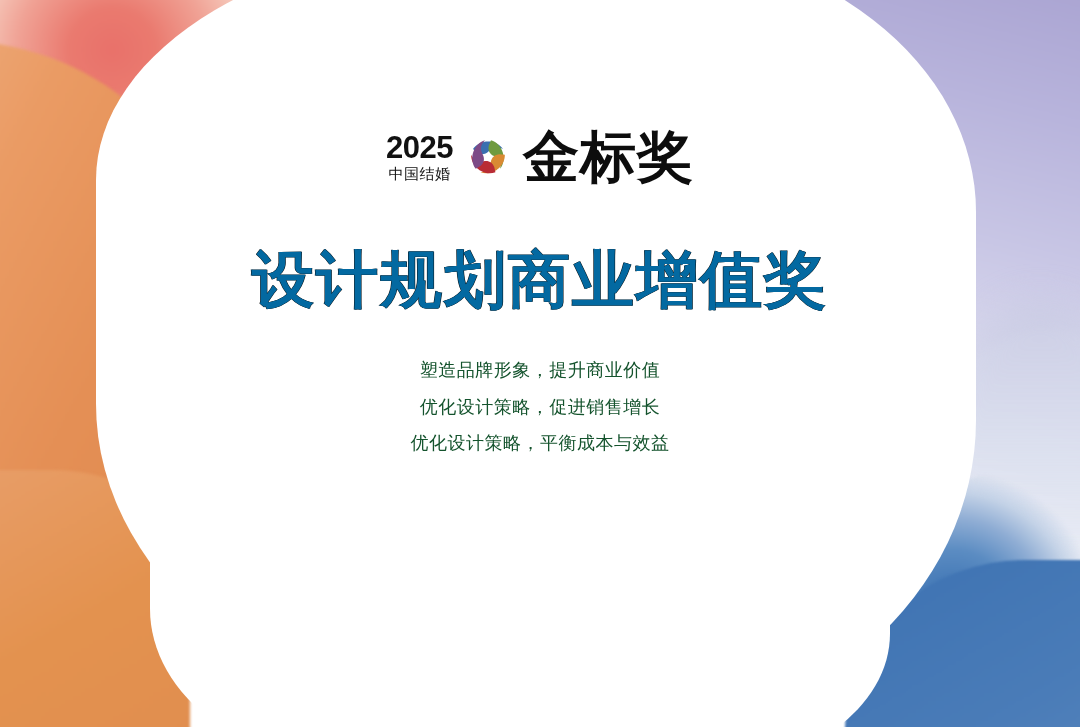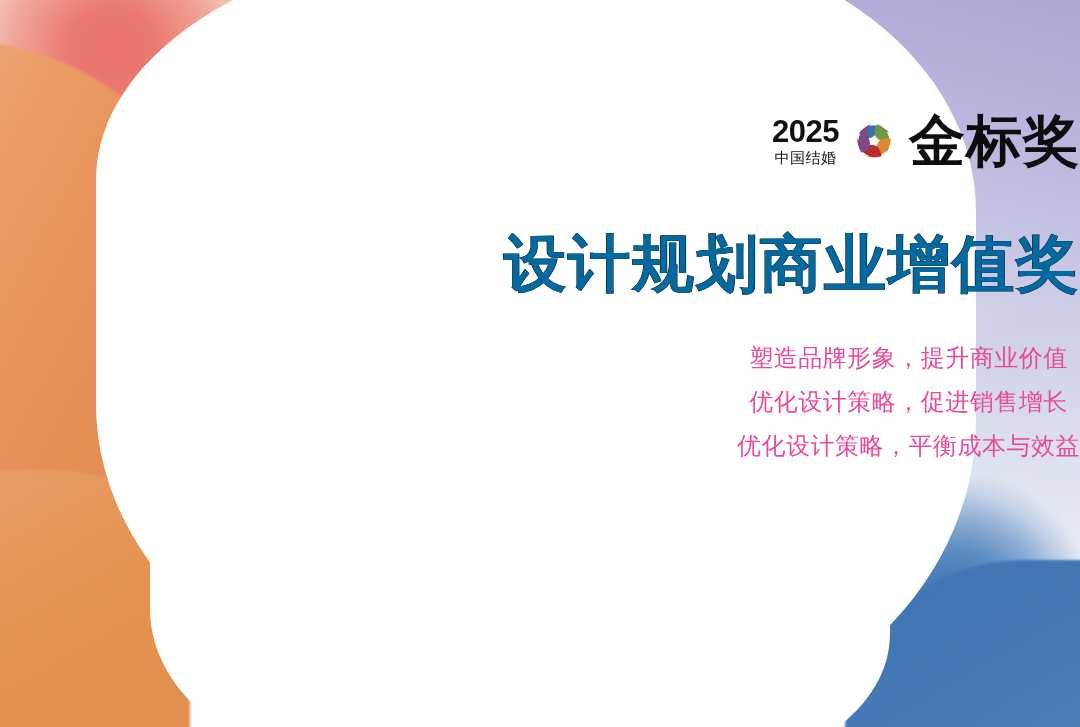--- a/index.html
+++ b/index.html
@@ -100,23 +100,23 @@
   #white-stage-2 {
     position:absolute;
     left:150px; top:150px;
     width:740px; height:620px;
     background:#ffffff;
     border-radius:38% 34% 26% 30% / 24% 30% 22% 26%;
   }
 
   
   #content {
-    position:absolute; left:0; top:0;
+    position:absolute; left:0; top:16px;
     width:1080px; height:552px;
-    display:flex; flex-direction:column; align-items:flex-end;
+    display:flex; flex-direction:column; align-items:center;
   }
 
   
   #logo-lockup {
     margin-top:113px;
     display:flex; flex-direction:column; align-items:center;
   }
   #logo-row {
     display:flex; align-items:center; justify-content:center;
     gap:10px;
@@ -157,22 +157,22 @@
     text-shadow:0.5px 0 0 #0a0a0a,-0.5px 0 0 #0a0a0a;
   }
 
   
   #subtitle {
     margin-top:48px;
     display:flex; flex-direction:column; align-items:center;
     gap:15px;
   }
   .sub-line {
-    font-size:24px;
-    color:#ec4899;
+    font-size:18px;
+    color:#14532d;
     letter-spacing:0.5px;
     white-space:nowrap;
     line-height:1.2;
   }
 </style>
 </head>
 <body>
 
 <div id="poster">
 

